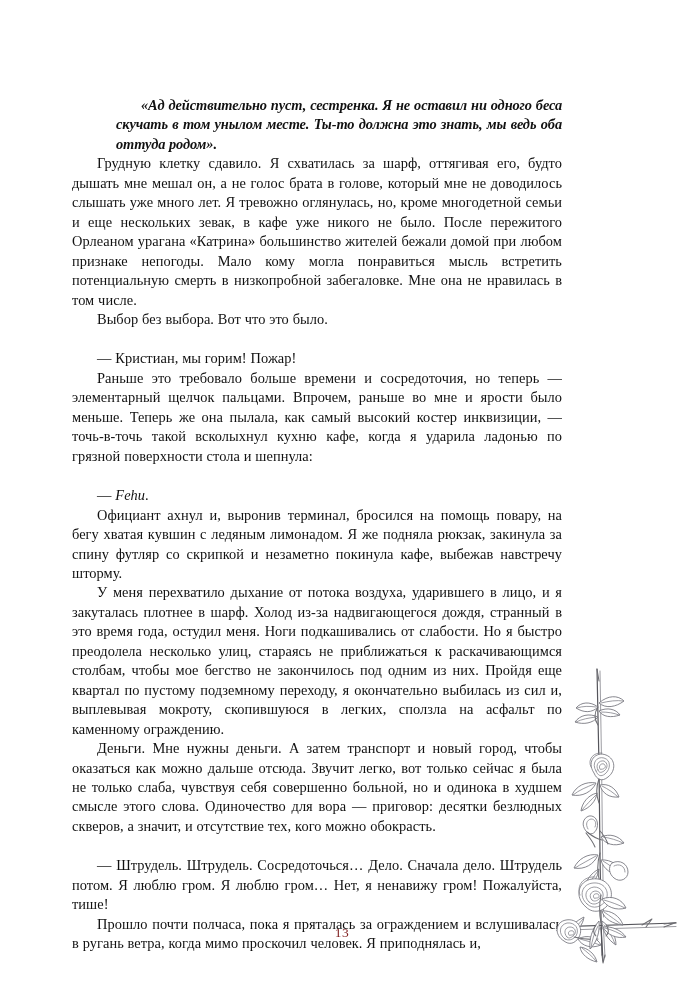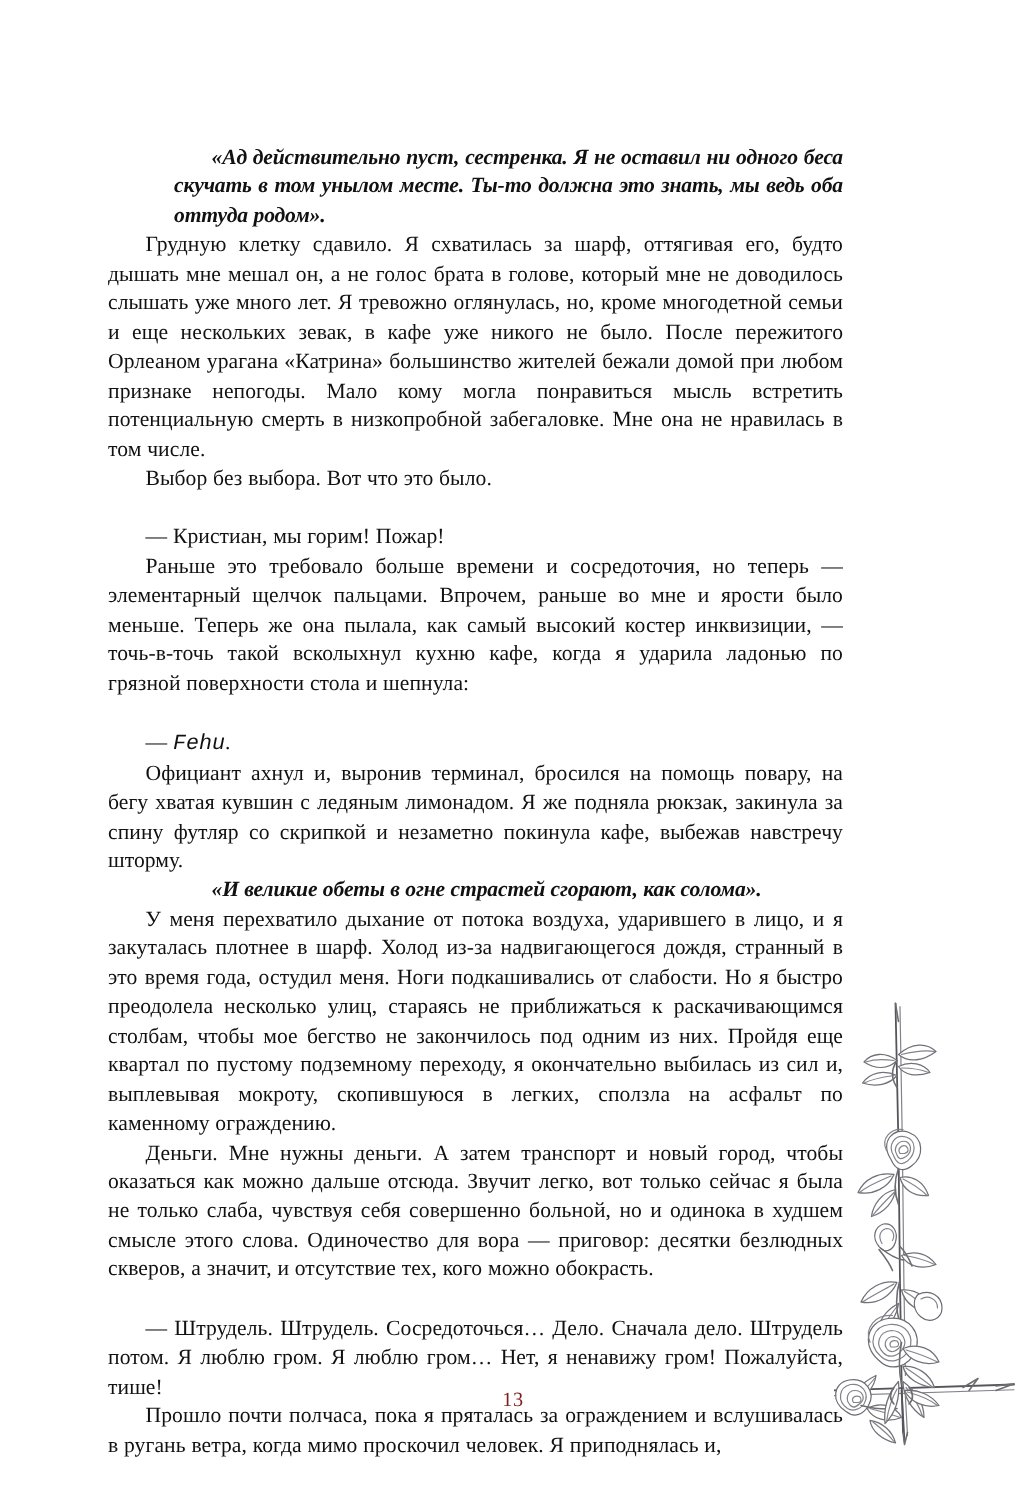--- a/index.html
+++ b/index.html
@@ -50,21 +50,20 @@
   }
 
   p.dialogue {
     text-indent: 25px;
     margin-top: 20px;
   }
 
   .rune {
     font-style: italic;
     font-weight: normal;
-    font-family: Liberation Mono, monospace;
   }
 
   
   #folio {
     position: absolute;
     left: 0;
     right: 0;
     top: 925px;
     text-align: center;
     font-size: 13.5px;
@@ -136,21 +135,20 @@
     <p>Выбор без выбора. Вот что это было.</p>
 
     <p class="dialogue">— Кристиан, мы горим! Пожар!</p>
 
     <p>Раньше это требовало больше времени и сосредоточия, но теперь — элементарный щелчок пальцами. Впрочем, раньше во мне и ярости было меньше. Теперь же она пылала, как самый высокий костер инквизиции, — точь-в-точь такой всколыхнул кухню кафе, когда я ударила ладонью по грязной поверхности стола и шепнула:</p>
 
     <p class="dialogue"><span>— </span><span class="rune">Fehu</span><span>.</span></p>
 
     <p>Официант ахнул и, выронив терминал, бросился на помощь повару, на бегу хватая кувшин с ледяным лимонадом. Я же подняла рюкзак, закинула за спину футляр со скрипкой и незаметно покинула кафе, выбежав навстречу шторму.</p>
 
-    <p class="quote">«И великие обеты в огне страстей сгорают, как солома».</p>
 
     <p>У меня перехватило дыхание от потока воздуха, ударившего в лицо, и я закуталась плотнее в шарф. Холод из-за надвигающегося дождя, странный в это время года, остудил меня. Ноги подкашивались от слабости. Но я быстро преодолела несколько улиц, стараясь не приближаться к раскачивающимся столбам, чтобы мое бегство не закончилось под одним из них. Пройдя еще квартал по пустому подземному переходу, я окончательно выбилась из сил и, выплевывая мокроту, скопившуюся в легких, сползла на асфальт по каменному ограждению.</p>
 
     <p>Деньги. Мне нужны деньги. А затем транспорт и новый город, чтобы оказаться как можно дальше отсюда. Звучит легко, вот только сейчас я была не только слаба, чувствуя себя совершенно больной, но и одинока в худшем смысле этого слова. Одиночество для вора — приговор: десятки безлюдных скверов, а значит, и отсутствие тех, кого можно обокрасть.</p>
 
     <p class="dialogue">— Штрудель. Штрудель. Сосредоточься… Дело. Сначала дело. Штрудель потом. Я люблю гром. Я люблю гром… Нет, я ненавижу гром! Пожалуйста, тише!</p>
 
     <p>Прошло почти полчаса, пока я пряталась за ограждением и вслушивалась в ругань ветра, когда мимо проскочил человек. Я приподнялась и,</p>
 
   </div>

